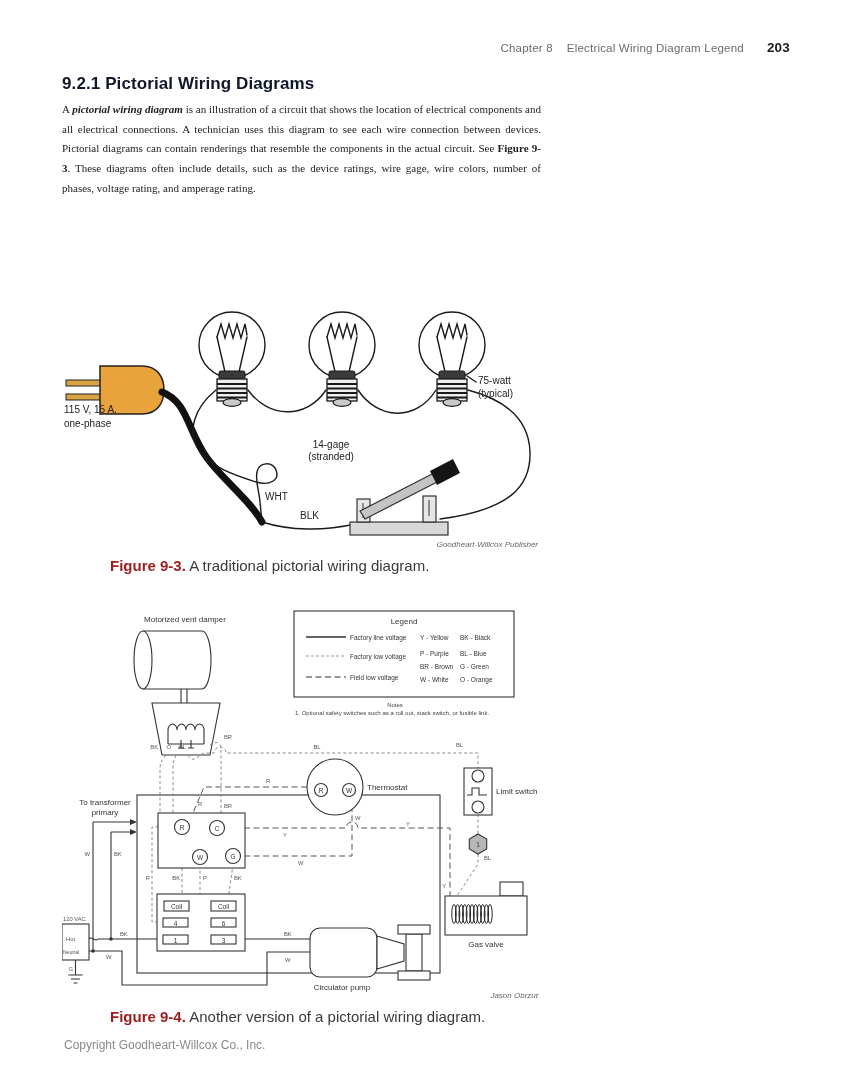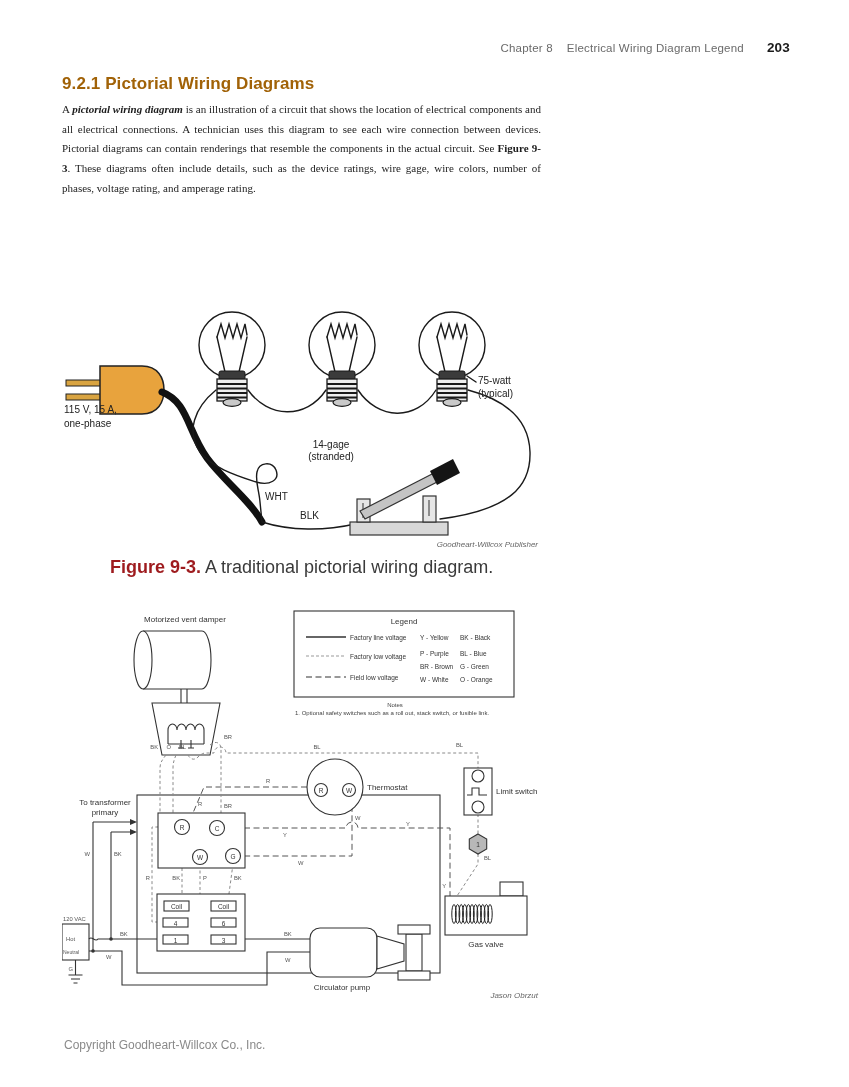--- a/index.html
+++ b/index.html
@@ -1,30 +1,30 @@
 <!DOCTYPE html>
 <html><head>
 <meta charset="utf-8">
 <style>
   html,body{margin:0;padding:0;background:#e8e8e8;}
   .page{position:relative;width:849px;height:1087px;background:#ffffff;overflow:hidden;
         font-family:"Liberation Sans",sans-serif;}
   .runhead{position:absolute;top:40px;right:59px;font-size:11.5px;color:#6a6a6a;letter-spacing:.2px;}
   .runhead .chap{margin-right:14px;}
   .runhead .pgnum{font-weight:bold;color:#1a1a1a;font-size:13.5px;margin-left:23px;}
-  .h1{position:absolute;left:62px;top:74px;font-size:17px;font-weight:600;color:#a16207;letter-spacing:.1px;}
+  .h1{position:absolute;left:62px;top:74px;font-size:17px;font-weight:600;color:#0f172a;letter-spacing:.1px;}
   .body{position:absolute;left:62px;top:100px;width:479px;
         font-family:"Liberation Serif",serif;font-size:11px;line-height:19.7px;color:#1c1c1c;
         text-align:justify;}
   .body p{margin:0;}
   .body p.ind{text-indent:22px;}
   .term{font-weight:bold;font-style:italic;}
   .figref{font-weight:bold;}
   .figsvg{position:absolute;}
-  .caption{position:absolute;left:62px;font-size:18px;color:#3a3a3a;padding-left:48px;}
+  .caption{position:absolute;left:62px;font-size:15px;color:#3a3a3a;padding-left:48px;}
   .figlabel{font-weight:bold;color:#9e1b1e;}
   .copyright{position:absolute;left:64px;top:1038px;font-size:12px;color:#8a8a8a;}
   svg text{font-family:"Liberation Sans",sans-serif;}
   
   .ln{stroke:#1a1a1a;stroke-width:1.4;fill:none;stroke-linecap:round;}
   .cord{stroke:#111;stroke-width:7;fill:none;stroke-linecap:round;}
   .sh{stroke:#1a1a1a;stroke-width:1.4;fill:#fff;}
   .t10{font-size:10px;fill:#222;}
   .tit{font-size:8px;font-style:italic;fill:#666;}
   
@@ -294,15 +294,18 @@
       <text x="52" y="248" class="wl">BK</text>
       <text x="58" y="328" class="wl">BK</text>
       <text x="44" y="351" class="wl">W</text>
       <text x="222" y="328" class="wl">BK</text>
       <text x="223" y="354" class="wl">W</text>
     </g>
 
     <text x="476" y="390" class="tit" text-anchor="end">Jason Obrzut</text>
   </svg>
 
+  <div class="caption" style="top:1008px;">
+    <span class="figlabel">Figure 9-4.</span><span> Another version of a pictorial wiring diagram.</span>
+  </div>
 
   <div class="copyright">Copyright Goodheart-Willcox Co., Inc.</div>
 </div>
 
 </body></html>

